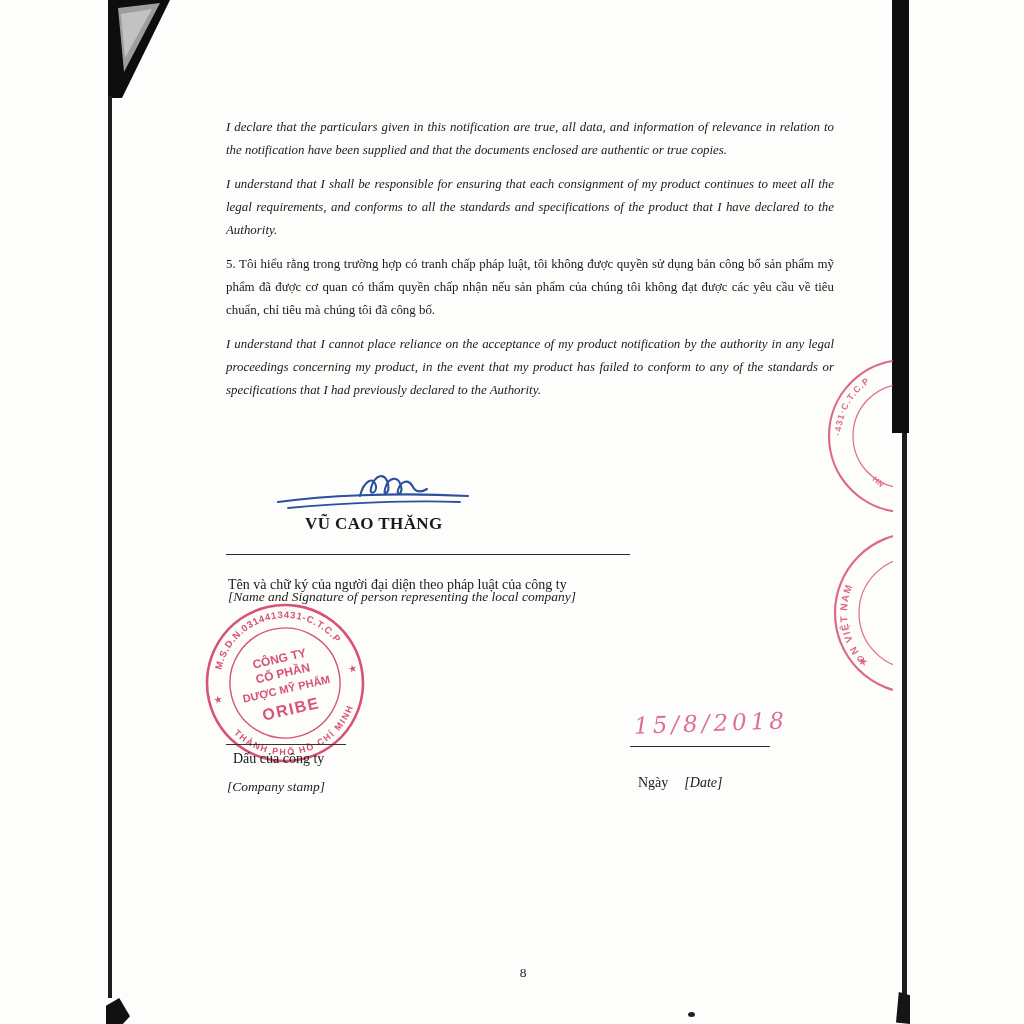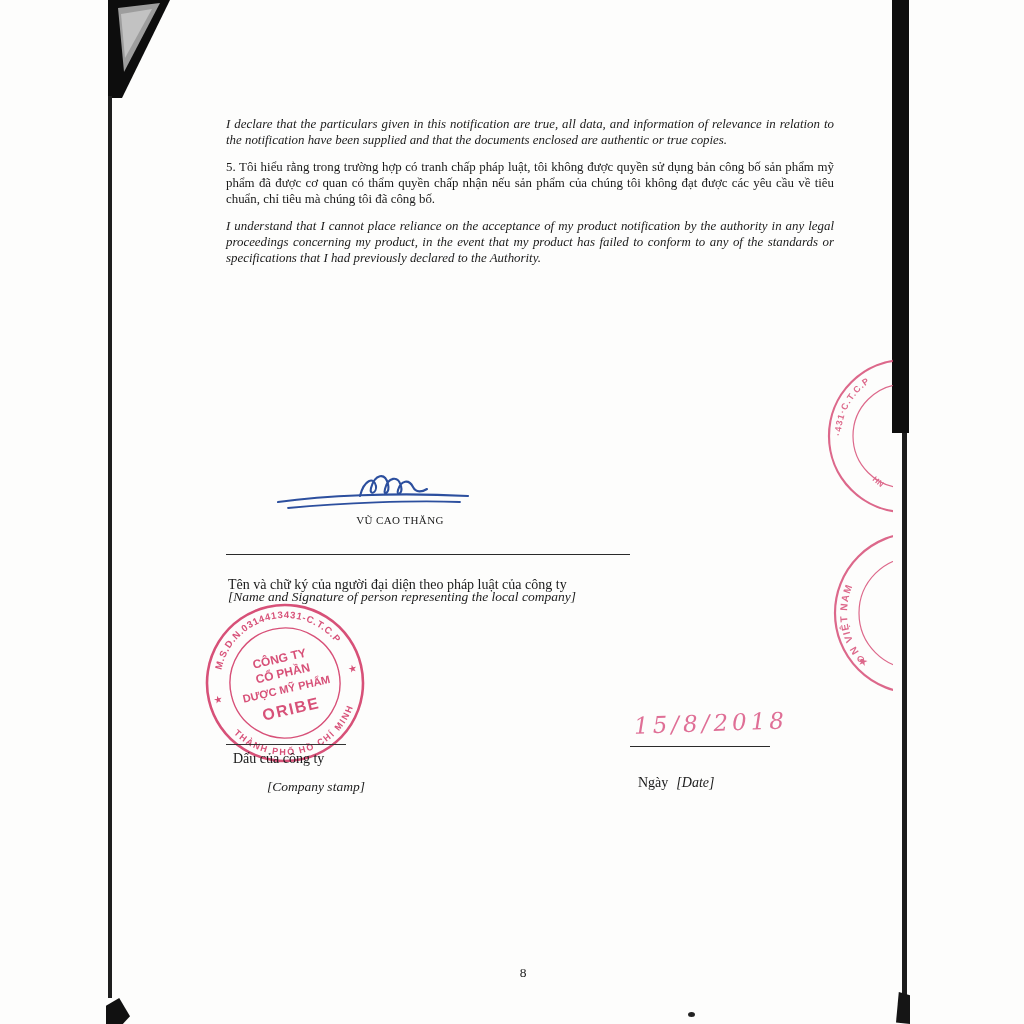--- a/index.html
+++ b/index.html
@@ -5,46 +5,46 @@
   * { margin:0; padding:0; box-sizing:border-box; }
   html,body { background:#ffffff; }
   .page {
     position:relative; width:1024px; height:1024px;
     background:#fdfdfc; overflow:hidden;
     font-family:"Liberation Serif", serif; color:#1a1a1a;
   }
 
   
   .content { position:absolute; left:226px; top:116px; width:608px; }
-  .para { font-size:12.9px; line-height:16px; text-align:justify; margin-bottom:11px; }
+  .para { font-size:12.9px; line-height:23px; text-align:justify; margin-bottom:11px; }
   .para.en { font-style:italic; }
 
   
   .sig-svg { position:absolute; left:272px; top:456px; }
-  .sig-name { position:absolute; left:305px; top:514px; width:190px; text-align:center;
-              font-weight:normal; font-size:11px; letter-spacing:0.4px; }
+  .sig-name { position:absolute; left:305px; top:514px; width:190px; text-align:left;
+              font-weight:bold; font-size:17px; letter-spacing:0.4px; }
   .sig-rule { position:absolute; left:226px; top:554px; width:404px; border-top:1.6px solid #2a2a2a; }
   .cap-vi { position:absolute; left:228px; top:563px; font-size:14px;margin-top:14px; }
   .cap-en { position:absolute; left:228px; top:589px; font-size:13.5px; font-style:italic;text-align:right; }
 
   
   .stamp-svg { position:absolute; left:200px; top:598px; transform:rotate(-13deg); opacity:0.93; }
   .ring-text { fill:#d5446f; font-family:"Liberation Sans", sans-serif; font-weight:bold; }
   .center-text { fill:#d5446f; font-family:"Liberation Sans", sans-serif; font-weight:bold; }
   .stamp-rule { position:absolute; left:226px; top:744px; width:120px; border-top:1.5px solid #333; }
   .stamp-cap-vi { position:absolute; left:233px; top:751px; font-size:14px; }
-  .stamp-cap-en { position:absolute; left:227px; top:779px; font-size:13.5px; font-style:italic;margin-left:40px; }
+  .stamp-cap-en { position:absolute; left:227px; top:779px; font-size:13.5px; font-style:italic; }
 
   
   .date-hand { position:absolute; left:634px; top:710px; font-size:23px; font-style:italic;
                font-family:"DejaVu Serif", serif; color:#df6f96; letter-spacing:4px;
                transform:rotate(-2deg); }
   .date-rule { position:absolute; left:630px; top:746px; width:140px; border-top:1.6px solid #2a2a2a; }
   .date-label { position:absolute; left:638px; top:775px; font-size:14px; }
-  .date-label .en { font-style:italic; margin-left:8px;text-align:center; }
+  .date-label .en { font-style:italic; margin-left:16px;text-align:center; }
 
   .page-num { position:absolute; left:493px; top:965px; width:60px; text-align:center; font-size:13.5px; }
 
   
   .corner-svg { position:absolute; left:104px; top:0; }
   .edge-left  { position:absolute; left:108px; top:96px; width:4px; height:902px; background:#1e1e1e; }
   .edge-right-wide { position:absolute; left:892px; top:0; width:17px; height:433px; background:#0e0e0e; }
   .edge-right-thin { position:absolute; left:902px; top:433px; width:5px; height:570px; background:#1c1c1c; }
   .blob-bl { position:absolute; left:106px; top:998px; width:24px; height:26px; background:#111;
              clip-path:polygon(0 30%, 55% 0, 100% 70%, 70% 100%, 0 100%); }
@@ -69,20 +69,21 @@
   </svg>
   <div class="edge-left"></div>
   <div class="edge-right-wide"></div>
   <div class="edge-right-thin"></div>
   <div class="blob-bl"></div>
   <div class="blob-br"></div>
   <div class="speck-1"></div>
 
   <div class="content">
     <p class="para en">I declare that the particulars given in this notification are true, all data, and information of relevance in relation to the notification have been supplied and that the documents enclosed are authentic or true copies.</p>
+    <p class="para en">I understand that I shall be responsible for ensuring that each consignment of my product continues to meet all the legal requirements, and conforms to all the standards and specifications of the product that I have declared to the Authority.</p>
     <p class="para vi">5.  Tôi hiểu rằng trong trường hợp có tranh chấp pháp luật, tôi không được quyền sử dụng bản công bố sản phẩm mỹ phẩm đã được cơ quan có thẩm quyền chấp nhận nếu sản phẩm của chúng tôi không đạt được các yêu cầu về tiêu chuẩn, chỉ tiêu mà chúng tôi đã công bố.</p>
     <p class="para en">I understand that I cannot place reliance on the acceptance of my product notification by the authority in any legal proceedings concerning my product, in the event that my product has failed to conform to any of the standards or specifications that I had previously declared to the Authority.</p>
   </div>
 
   <svg class="sig-svg" width="200" height="58" viewBox="0 0 200 58">
     <g fill="none" stroke="#2c4f9e" stroke-linecap="round">
       <path stroke-width="2.2" d="M6,46 C50,40 120,36 196,40"></path>
       <path stroke-width="1.8" d="M16,52 C70,47 140,44 188,46"></path>
       <path stroke-width="2.1" d="M88,40 C92,24 102,20 104,30 C105,37 97,40 99,32 C103,18 113,16 116,28 C118,37 111,41 113,33 C116,21 126,19 129,30 C131,38 124,41 126,34 C129,24 137,23 141,31 C144,37 150,36 155,33"></path>
     </g>

